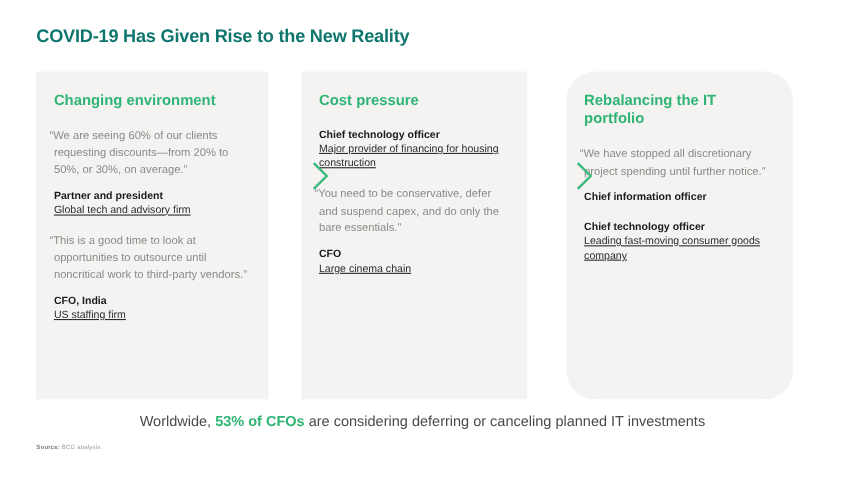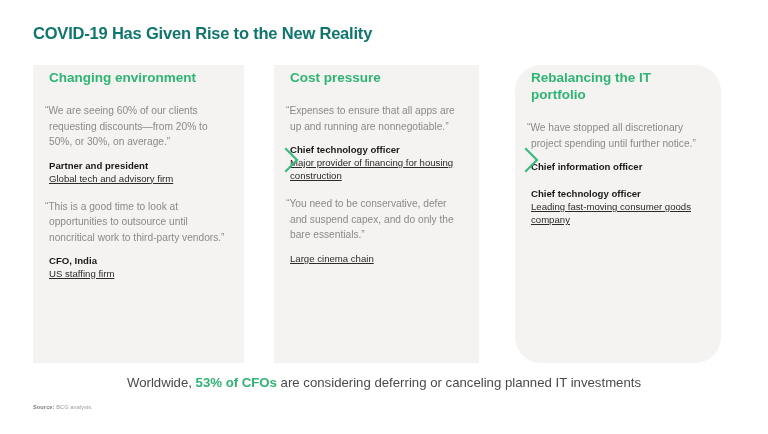--- a/index.html
+++ b/index.html
@@ -35,21 +35,21 @@
     top: 65px;
     width: 688px;
     height: 298px;
   }
   .panel {
     position: absolute;
     top: 0;
     height: 298px;
     background: #f4f3f1;
     box-sizing: border-box;
-    padding: 4px 16px 0 16px;
+    padding: 17px 16px 0 16px;
   }
   .panel-1 { left: 0px;   width: 211px; }
   .panel-2 { left: 241px; width: 205px; }
   .panel-3 { left: 482px; width: 206px; border-radius: 26px; }
 
   .panel-head {
     color: #2fb573;
     font-size: 13.5px;
     font-weight: bold;
     line-height: 17px;
@@ -134,29 +134,29 @@
         <p class="quote">“This is a good time to look at opportunities to outsource until noncritical work to third-party vendors.”</p>
         <div class="attrib-role">CFO, India</div>
         <div class="attrib-org">US staffing firm</div>
       </div>
     </div>
 
     <div class="panel panel-2">
       <div class="panel-head">Cost pressure</div>
 
       <div>
-        <p class="quote">“Expenses to ensure that all apps are up and running are nonnegotiable.”</p>
         <div class="attrib-role">Chief technology officer</div>
         <div class="attrib-org">Major provider of financing for housing construction</div>
       </div>
 
       <div class="block-gap"></div>
 
       <div>
         <p class="quote">“You need to be conservative, defer and suspend capex, and do only the bare essentials.”</p>
+        <div class="attrib-role">CFO</div>
         <div class="attrib-org">Large cinema chain</div>
       </div>
     </div>
 
     <div class="panel panel-3">
       <div class="panel-head">Rebalancing the IT portfolio</div>
 
       <div>
         <p class="quote">“We have stopped all discretionary project spending until further notice.”</p>
         <div class="attrib-role">Chief information officer</div>

